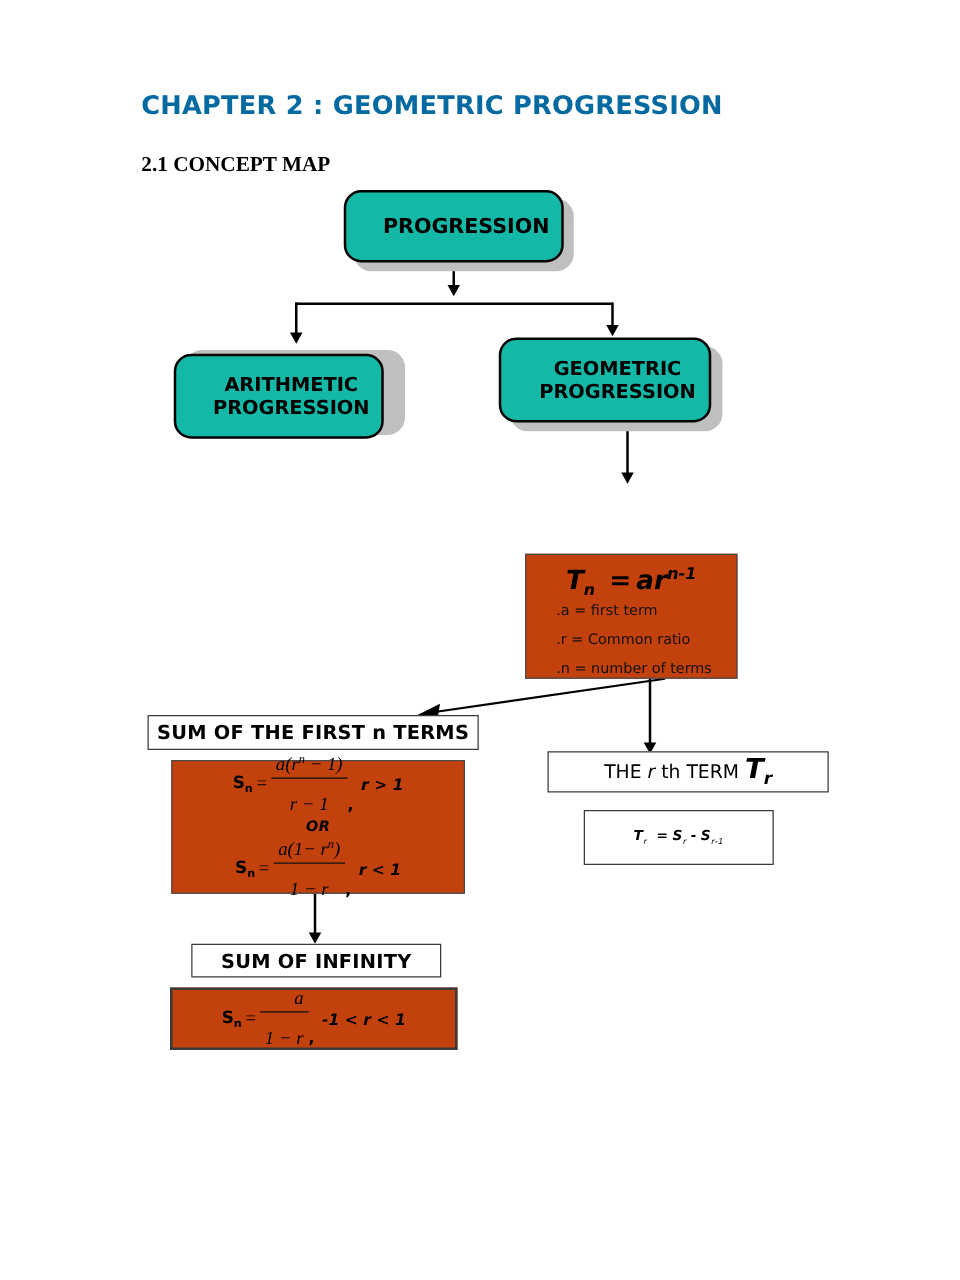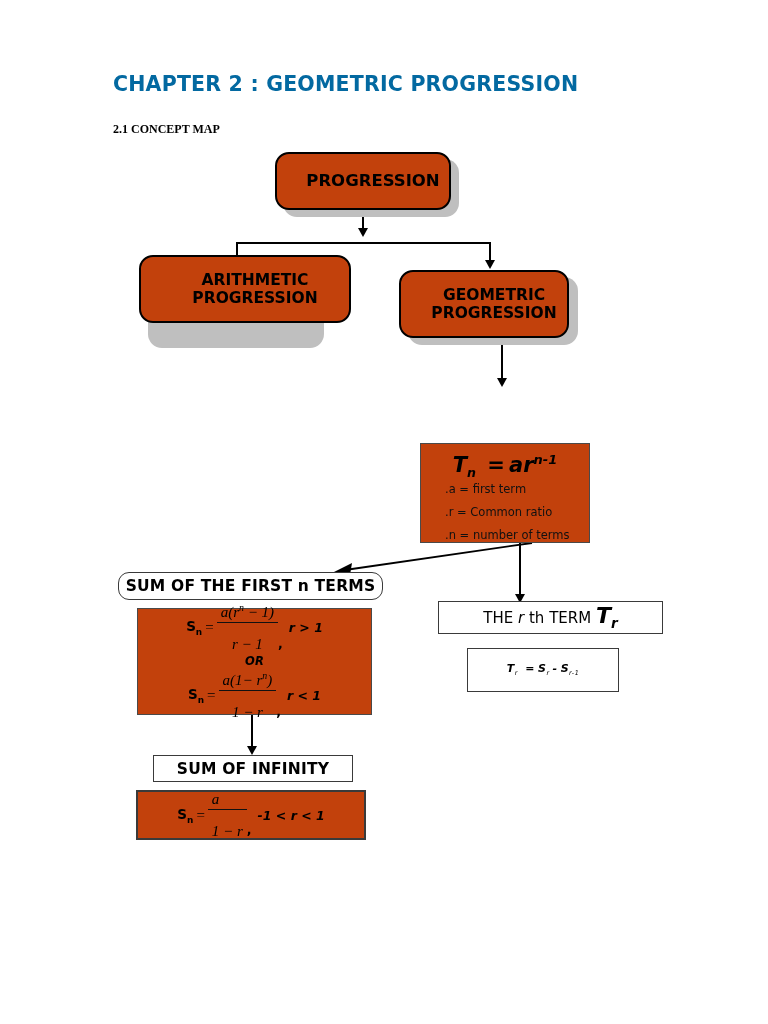--- a/index.html
+++ b/index.html
@@ -34,31 +34,31 @@
     font-weight: bold;
     letter-spacing: 0.2px;
     white-space: nowrap;
     color: #0369a1;
   }
   .section-label {
     position: absolute;
     left: 113px;
     top: 122px;
     font-family: "Liberation Serif", serif;
-    font-size: 12px;
+    font-size: 17px;
     font-weight: bold;
     white-space: nowrap;
     color: #000;
   }
 
   
   .rbox {
     position: absolute;
     box-sizing: border-box;
-    background: #c2410c;
+    background: #14b8a6;
     border: 2px solid #000000;
     border-radius: 14px;
     display: flex;
     align-items: center;
     justify-content: center;
     text-align: center;
     font-family: "DejaVu Sans", sans-serif;
     font-weight: bold;
     line-height: 1.18;
     z-index: 3;
@@ -169,21 +169,21 @@
     font-family: "DejaVu Sans", sans-serif;
     font-size: 13.5px;
     font-weight: bold;
     margin-right: 3px;
   }
   .lhs sub { font-size: 0.66em; }
   .eq { font-family: "Liberation Serif", serif; font-size: 15px; margin-right: 3px;}
   .frac {
     display: inline-flex;
     flex-direction: column;
-    align-items: flex-start;
+    align-items: flex-end;
     font-family: "Liberation Serif", serif;
     font-style: italic;
     font-size: 15px;
     line-height: 1.12;
   }
   .frac .num { padding: 0 4px 1px 4px; }
   .frac .den { border-top: 1.3px solid #111; padding: 13px 4px 0 4px; width: 100%; box-sizing: border-box; text-align: center;}
   .frac sup { font-size: 0.66em; font-style: italic; }
   .cond {
     font-family: "DejaVu Sans", sans-serif;
@@ -242,21 +242,21 @@
   <div class="arrowhead-down" style="left:358px; top:228px;"></div>
   <div class="hline" style="left:236px; top:242px; width:254px;"></div>
 
   <div class="vline" style="left:236px; top:242px; height:30px;"></div>
   <div class="arrowhead-down" style="left:232px; top:266px;"></div>
 
   <div class="vline" style="left:489px; top:242px; height:24px;"></div>
   <div class="arrowhead-down" style="left:485px; top:260px;"></div>
 
   <div class="rbox-shadow" style="left:148px; top:280px; width:176px; height:68px;"></div>
-  <div class="rbox" style="left:139px; top:255px; width:212px; height:68px; font-size:15.5px;">
+  <div class="rbox" style="left:139px; top:283px; width:168px; height:68px; font-size:15.5px;">
     <div class="stack">
       <span>ARITHMETIC</span>
       <span>PROGRESSION</span>
     </div>
   </div>
 
   <div class="rbox-shadow" style="left:408px; top:277px; width:170px; height:68px;"></div>
   <div class="rbox" style="left:399px; top:270px; width:170px; height:68px; font-size:15.5px;">
     <div class="stack">
       <span>GEOMETRIC</span>
@@ -279,21 +279,21 @@
   </div>
 
   <div class="vline" style="left:519px; top:543px; height:56px;"></div>
   <div class="arrowhead-down" style="left:515px; top:594px;"></div>
 
   <svg class="diag-arrow" style="left:320px; top:535px;" width="220" height="55" viewBox="0 0 220 55">
     <line x1="212" y1="8" x2="25" y2="35" stroke="#000" stroke-width="1.8"></line>
     <polygon points="14,37 32,28 30,40" fill="#000"></polygon>
   </svg>
 
-  <div class="sbox" style="left:118px; top:572px; width:265px; height:28px;border-radius:11px;">
+  <div class="sbox" style="left:118px; top:572px; width:265px; height:28px;">
     <span class="hdr-sans">SUM OF THE FIRST n TERMS</span>
   </div>
 
   <div class="plainbox" style="left:137px; top:608px; width:235px; height:107px; display:flex; flex-direction:column; align-items:center; justify-content:center;">
 
     <div class="eqrow">
       <span class="lhs"><span>S</span><sub>n</sub></span>
       <span class="eq">=</span>
       <span class="frac">
         <span class="num"><span>a(r</span><sup>n</sup><span> − 1)</span></span>

